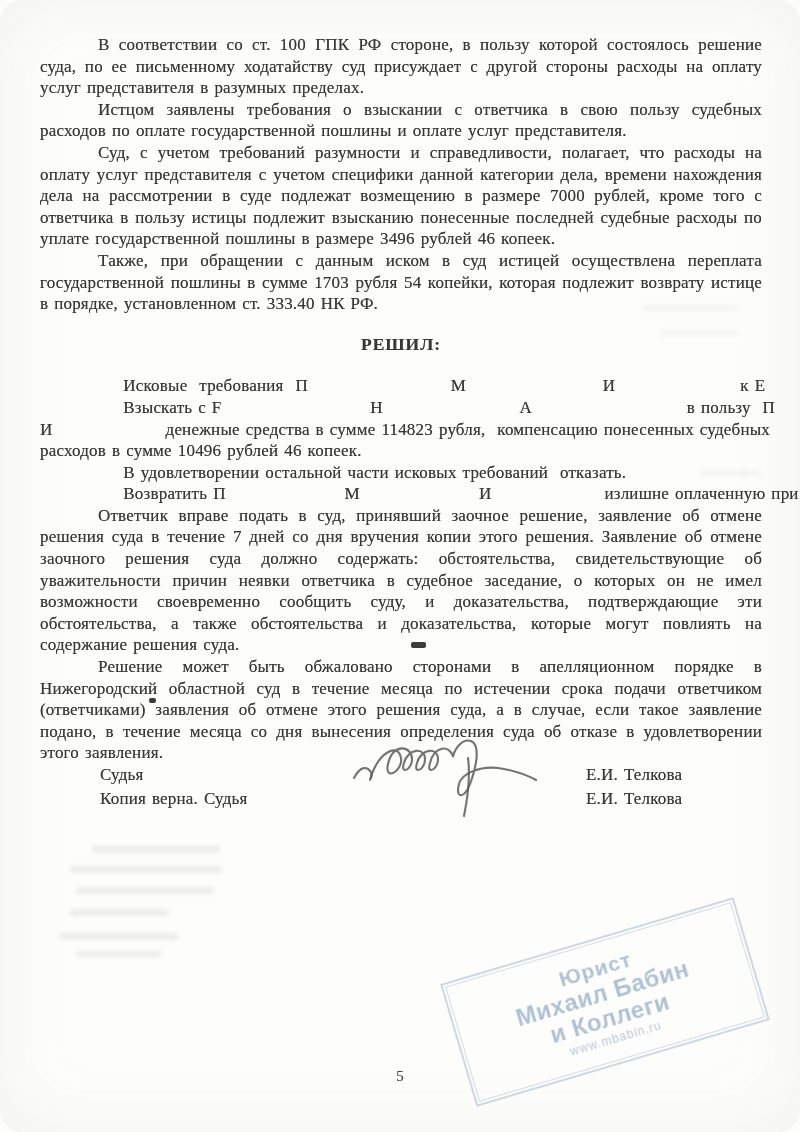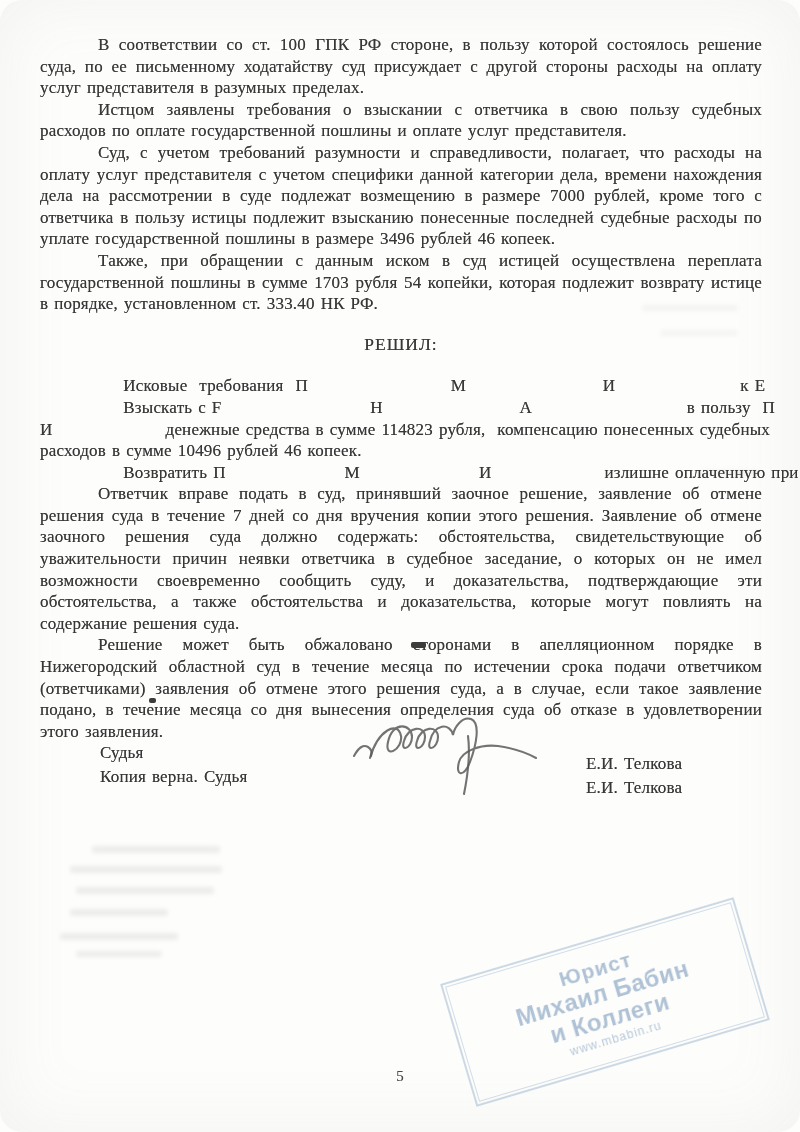--- a/index.html
+++ b/index.html
@@ -15,28 +15,28 @@
   }
   
   .doc{
     position:absolute;left:40px;top:34px;width:722px;
     font-size:17px;line-height:21.6px;color:#373737;
     text-align:justify;letter-spacing:.2px;word-spacing:1.5px;
     text-shadow:0 0 .6px rgba(55,55,55,.65);
   }
   .para{margin:0;text-indent:58px;}
   .heading{
-    text-align:center;font-weight:normal;margin:19px 0 20px 0;
+    text-align:center;font-weight:bold;margin:19px 0 20px 0;
     letter-spacing:1px;text-indent:0;font-size:17.5px;
   }
   .gapline{white-space:pre;text-align:left;margin:0;}
   
   .sigblock{padding-left:60px;position:relative;}
   .sigrow{position:relative;height:24px;}
-  .signame{position:absolute;left:486px;top:11px;white-space:nowrap;}
+  .signame{position:absolute;left:486px;top:0;white-space:nowrap;}
   .judge-sig{
     position:absolute;left:300px;top:-46px;width:200px;height:105px;
     pointer-events:none;
   }
   .judge-sig path{
     fill:none;stroke:#5a5a5a;stroke-width:2.1;stroke-linecap:round;
     opacity:.85;
   }
   
   .pagenum{
@@ -79,20 +79,21 @@
     <p class="para">Истцом заявлены требования о взыскании с ответчика в свою пользу судебных расходов по оплате государственной пошлины и оплате услуг представителя.</p>
     <p class="para">Суд, с учетом требований разумности и справедливости, полагает, что расходы на оплату услуг представителя с учетом специфики данной категории дела, времени нахождения дела на рассмотрении в суде подлежат возмещению в размере 7000  рублей, кроме того с  ответчика в пользу истицы подлежит взысканию понесенные последней судебные расходы по уплате государственной пошлины в размере 3496 рублей 46 копеек.</p>
     <p class="para">Также, при обращении с данным иском в суд истицей осуществлена переплата государственной пошлины в сумме 1703 рубля 54 копейки, которая подлежит возврату истице в порядке, установленном ст. 333.40 НК РФ.</p>
 
     <div class="heading">РЕШИЛ:</div>
 
     <p class="gapline">              Исковые  требования  П                        М                       И                     к Е                     Н</p>
     <p class="gapline">              Взыскать с F                         Н                       А                          в пользу  П            М</p>
     <p class="gapline">И                   денежные средства в сумме 114823 рубля,  компенсацию понесенных судебных</p>
     <p class="gapline">расходов в сумме 10496 рублей 46 копеек.</p>
+    <p class="gapline">              В удовлетворении остальной части исковых требований  отказать.</p>
     <p class="gapline">              Возвратить П                    М                    И                   излишне оплаченную при обращении с</p>
 
     <p class="para">Ответчик вправе подать в суд, принявший заочное решение, заявление об отмене решения суда в течение 7 дней со дня вручения  копии этого решения. Заявление об отмене заочного решения суда должно содержать: обстоятельства, свидетельствующие об уважительности причин неявки ответчика в судебное заседание, о которых он не имел возможности своевременно сообщить суду, и доказательства, подтверждающие эти обстоятельства, а также обстоятельства и доказательства, которые могут повлиять на содержание решения суда.</p>
     <p class="para">Решение может быть обжаловано сторонами в апелляционном порядке в Нижегородский областной суд  в течение месяца по истечении срока подачи ответчиком (ответчиками)  заявления об отмене этого решения суда, а в случае, если такое заявление подано, в течение месяца  со дня вынесения определения суда об отказе в удовлетворении этого заявления.</p>
 
     <div class="sigblock">
       <svg class="judge-sig" viewBox="0 0 200 105">
         <path d="M14 60 q7 -13 14 -9 q5 3 3 9"></path>
         <path d="M30 62 C38 34, 58 24, 61 40 C63 53, 44 64, 48 46 C53 24, 72 28, 72 41 C72 52, 60 57, 64 45 C68 30, 85 29, 85 41 C85 52, 73 57, 77 45 C81 30, 98 29, 98 41 C98 52, 86 57, 90 45 C94 28, 110 26, 113 39 C114 32, 122 20, 131 23 C141 27, 136 50, 130 66 C124 82, 115 80, 119 66 C122 55, 140 48, 158 50 C172 52, 185 56, 196 62"></path>
         <path d="M128 40 C130 55, 128 78, 124 98"></path>

